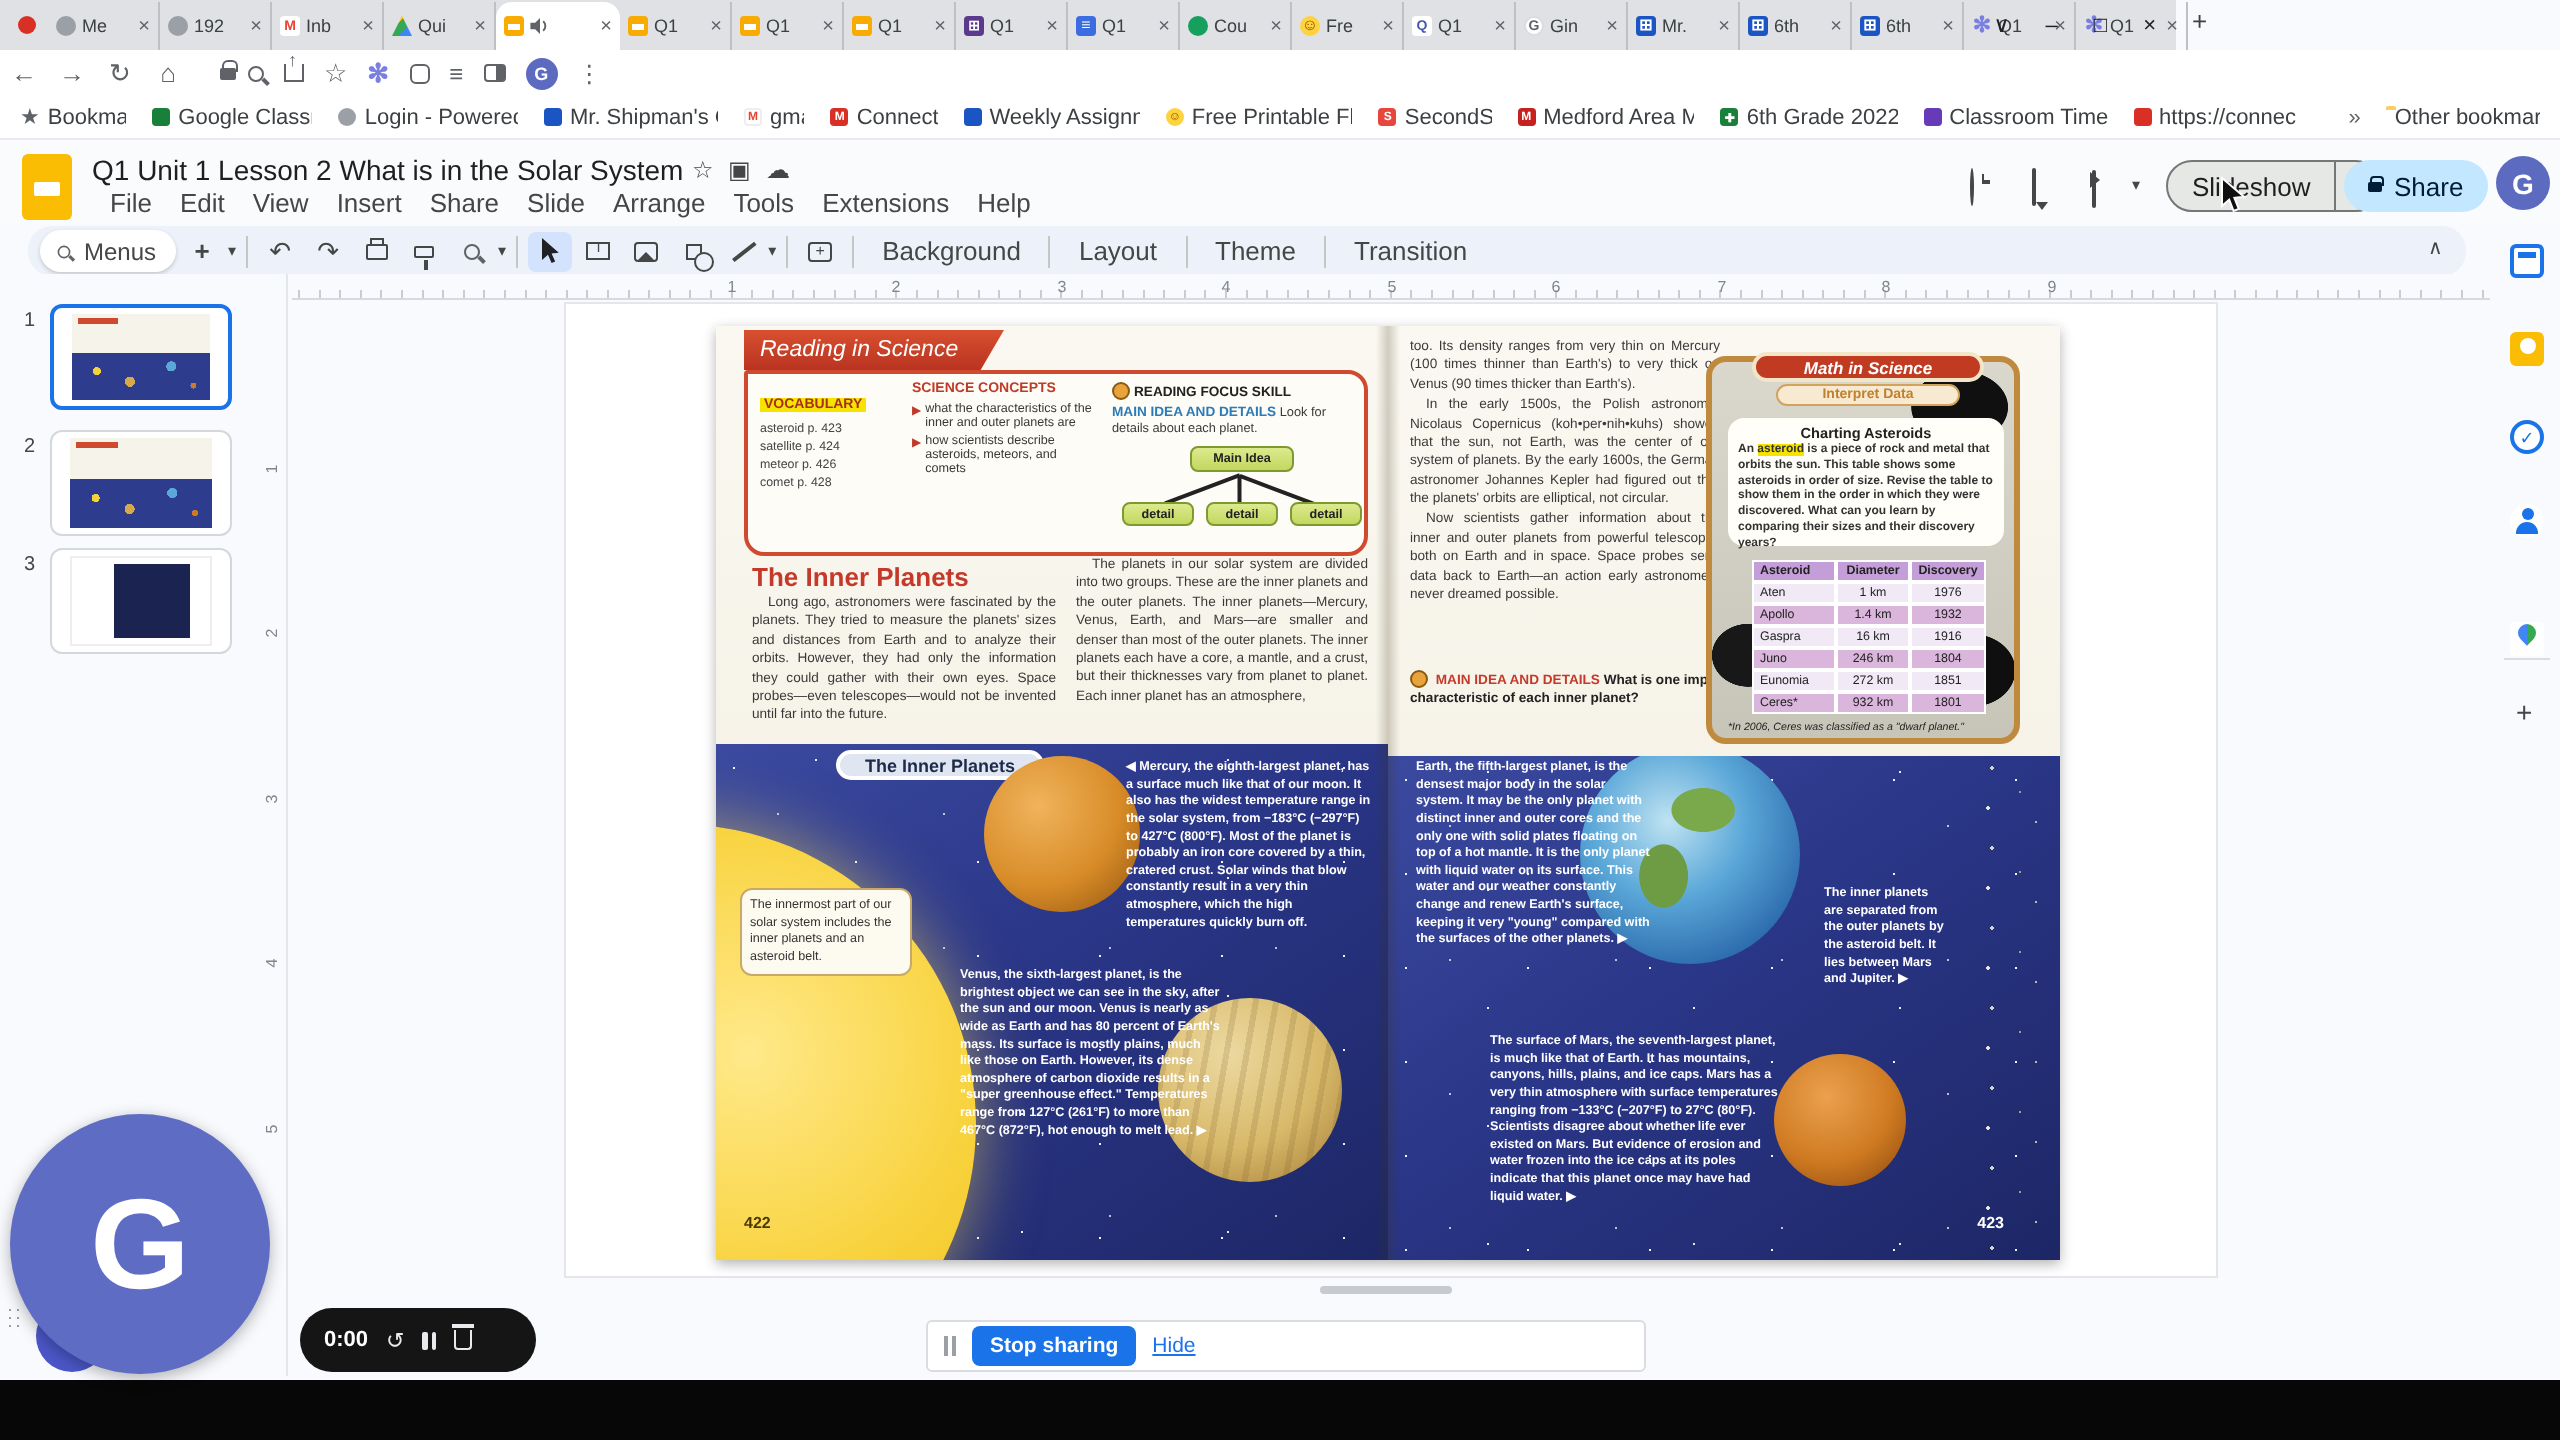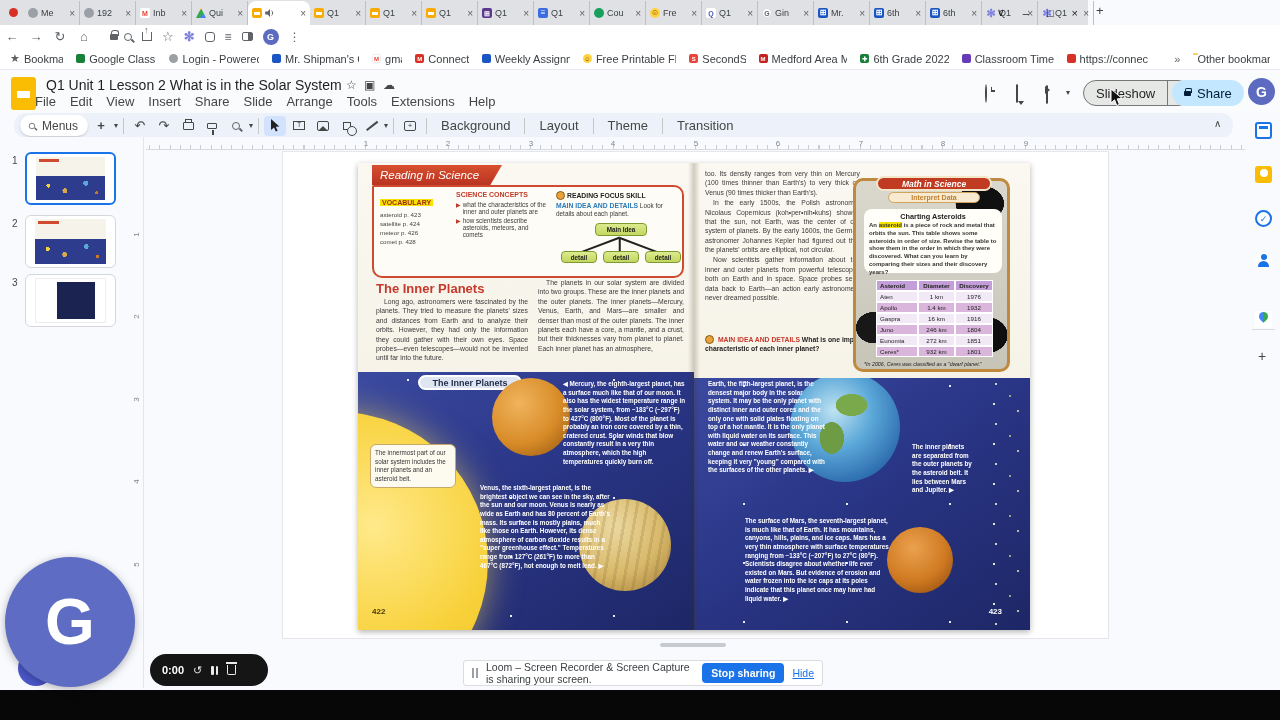--- a/index.html
+++ b/index.html
@@ -52,21 +52,21 @@
 .bstar{color:#5f6368;font-size:11px}
 .spacer{flex:1}
 .folder{width:11px;height:8px;background:#f9ce66;border-radius:1px;position:relative}
 .folder::before{content:"";position:absolute;left:0;top:-2px;width:5px;height:2px;background:#f9ce66;border-radius:1px 1px 0 0}
 
 #appbar{position:absolute;left:0;top:70px;width:1280px;height:42px;background:#f9fbfd}
 .slideslogo{position:absolute;left:11px;top:77px;width:25px;height:33px;background:#fbbc04;border-radius:3px}
 .slideslogo::after{content:"";position:absolute;left:6px;top:14px;width:13px;height:7px;background:#fff;border-radius:1px}
 .doctitle{position:absolute;left:46px;top:77px;font-size:14px;color:#1f1f1f}
 .titleic{position:absolute;top:78px;font-size:12px;color:#444746}
-.menubar{position:absolute;left:28px;top:93px;display:flex;font-size:13px;color:#444746}
+.menubar{position:absolute;left:48px;top:93px;display:flex;font-size:13px;color:#444746}
 .menubar span{padding:1px 7px;border-radius:4px}
 .ic-clock{width:13px;height:13px;border:1.5px solid #444746;border-radius:50%;position:relative}
 .ic-clock::after{content:"";position:absolute;left:4.5px;top:2px;width:1.5px;height:4px;background:#444746}
 .ic-clock::before{content:"";position:absolute;left:4.5px;top:5px;width:4px;height:1.5px;background:#444746}
 .ic-cmt{width:13px;height:11px;border:1.5px solid #444746;border-radius:2px;position:relative}
 .ic-cmt::after{content:"";position:absolute;left:1px;bottom:-6px;border:3px solid transparent;border-top:4px solid #444746}
 .ic-cam{width:13px;height:10px;border:1.5px solid #444746;border-radius:2px;position:relative}
 .ic-cam::after{content:"";position:absolute;right:-7px;top:0;border:4px solid transparent;border-left:5px solid #444746}
 .caret{font-size:8px;color:#444746}
 #ssbtn{position:absolute;left:1083px;top:80px;height:26px;display:flex;border:1px solid #747775;border-radius:13px;overflow:hidden;background:#e6e8e6}
@@ -647,21 +647,20 @@
       <i></i>
       <i></i>
     </span>
   <span class="ltrash"></span>
 </div>
 <div id="sharebanner">
   <span class="pbars">
       <i></i>
       <i></i>
     </span>
-  <span>Loom – Screen Recorder &amp; Screen Capture is sharing your screen.</span>
   <span id="stopbtn">Stop sharing</span>
   <span id="hidelink">Hide</span>
 </div>
 <div id="minibubble"></div>
 <div id="dragdots"></div>
 <div id="loombubble">G</div>
 <div id="bottomstrip"></div>
 
 <svg id="cursor" width="14" height="20" viewBox="0 0 14 20">
     <path d="M1,1 L1,15 L4.6,11.8 L6.8,17.5 L9.4,16.4 L7.2,10.9 L12,10.4 Z" fill="#111" stroke="#fff" stroke-width="1"></path>

